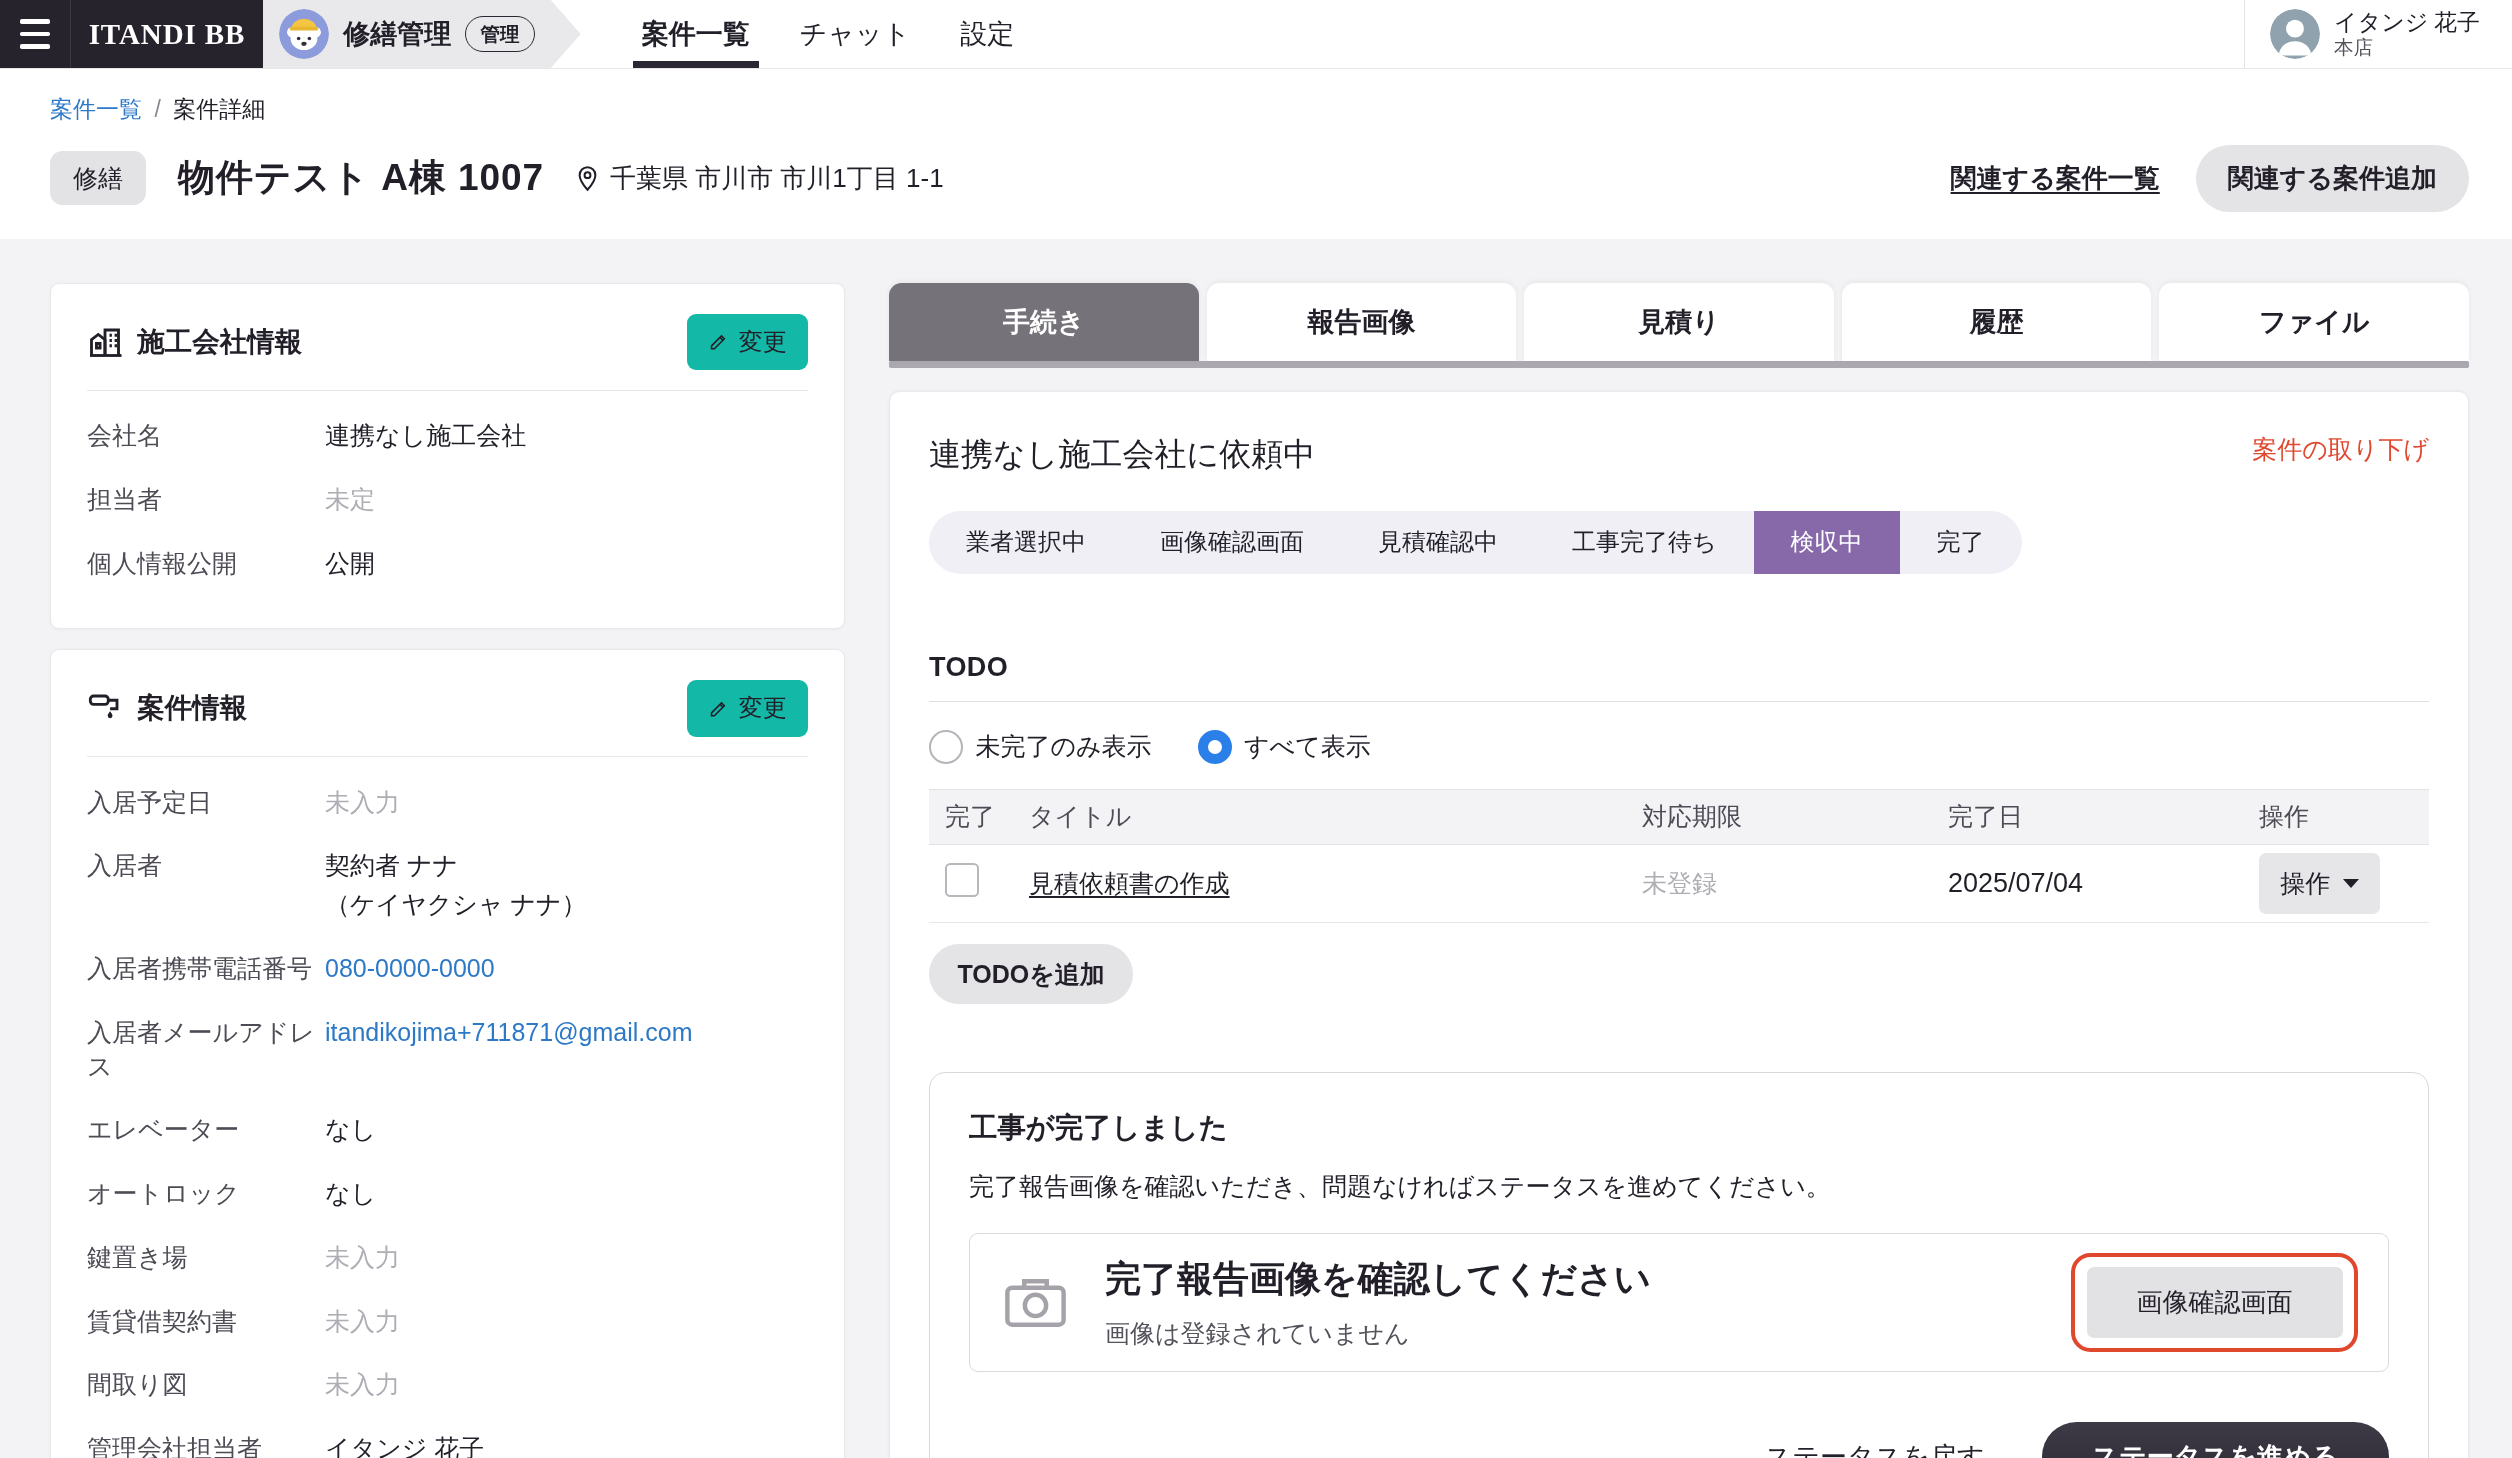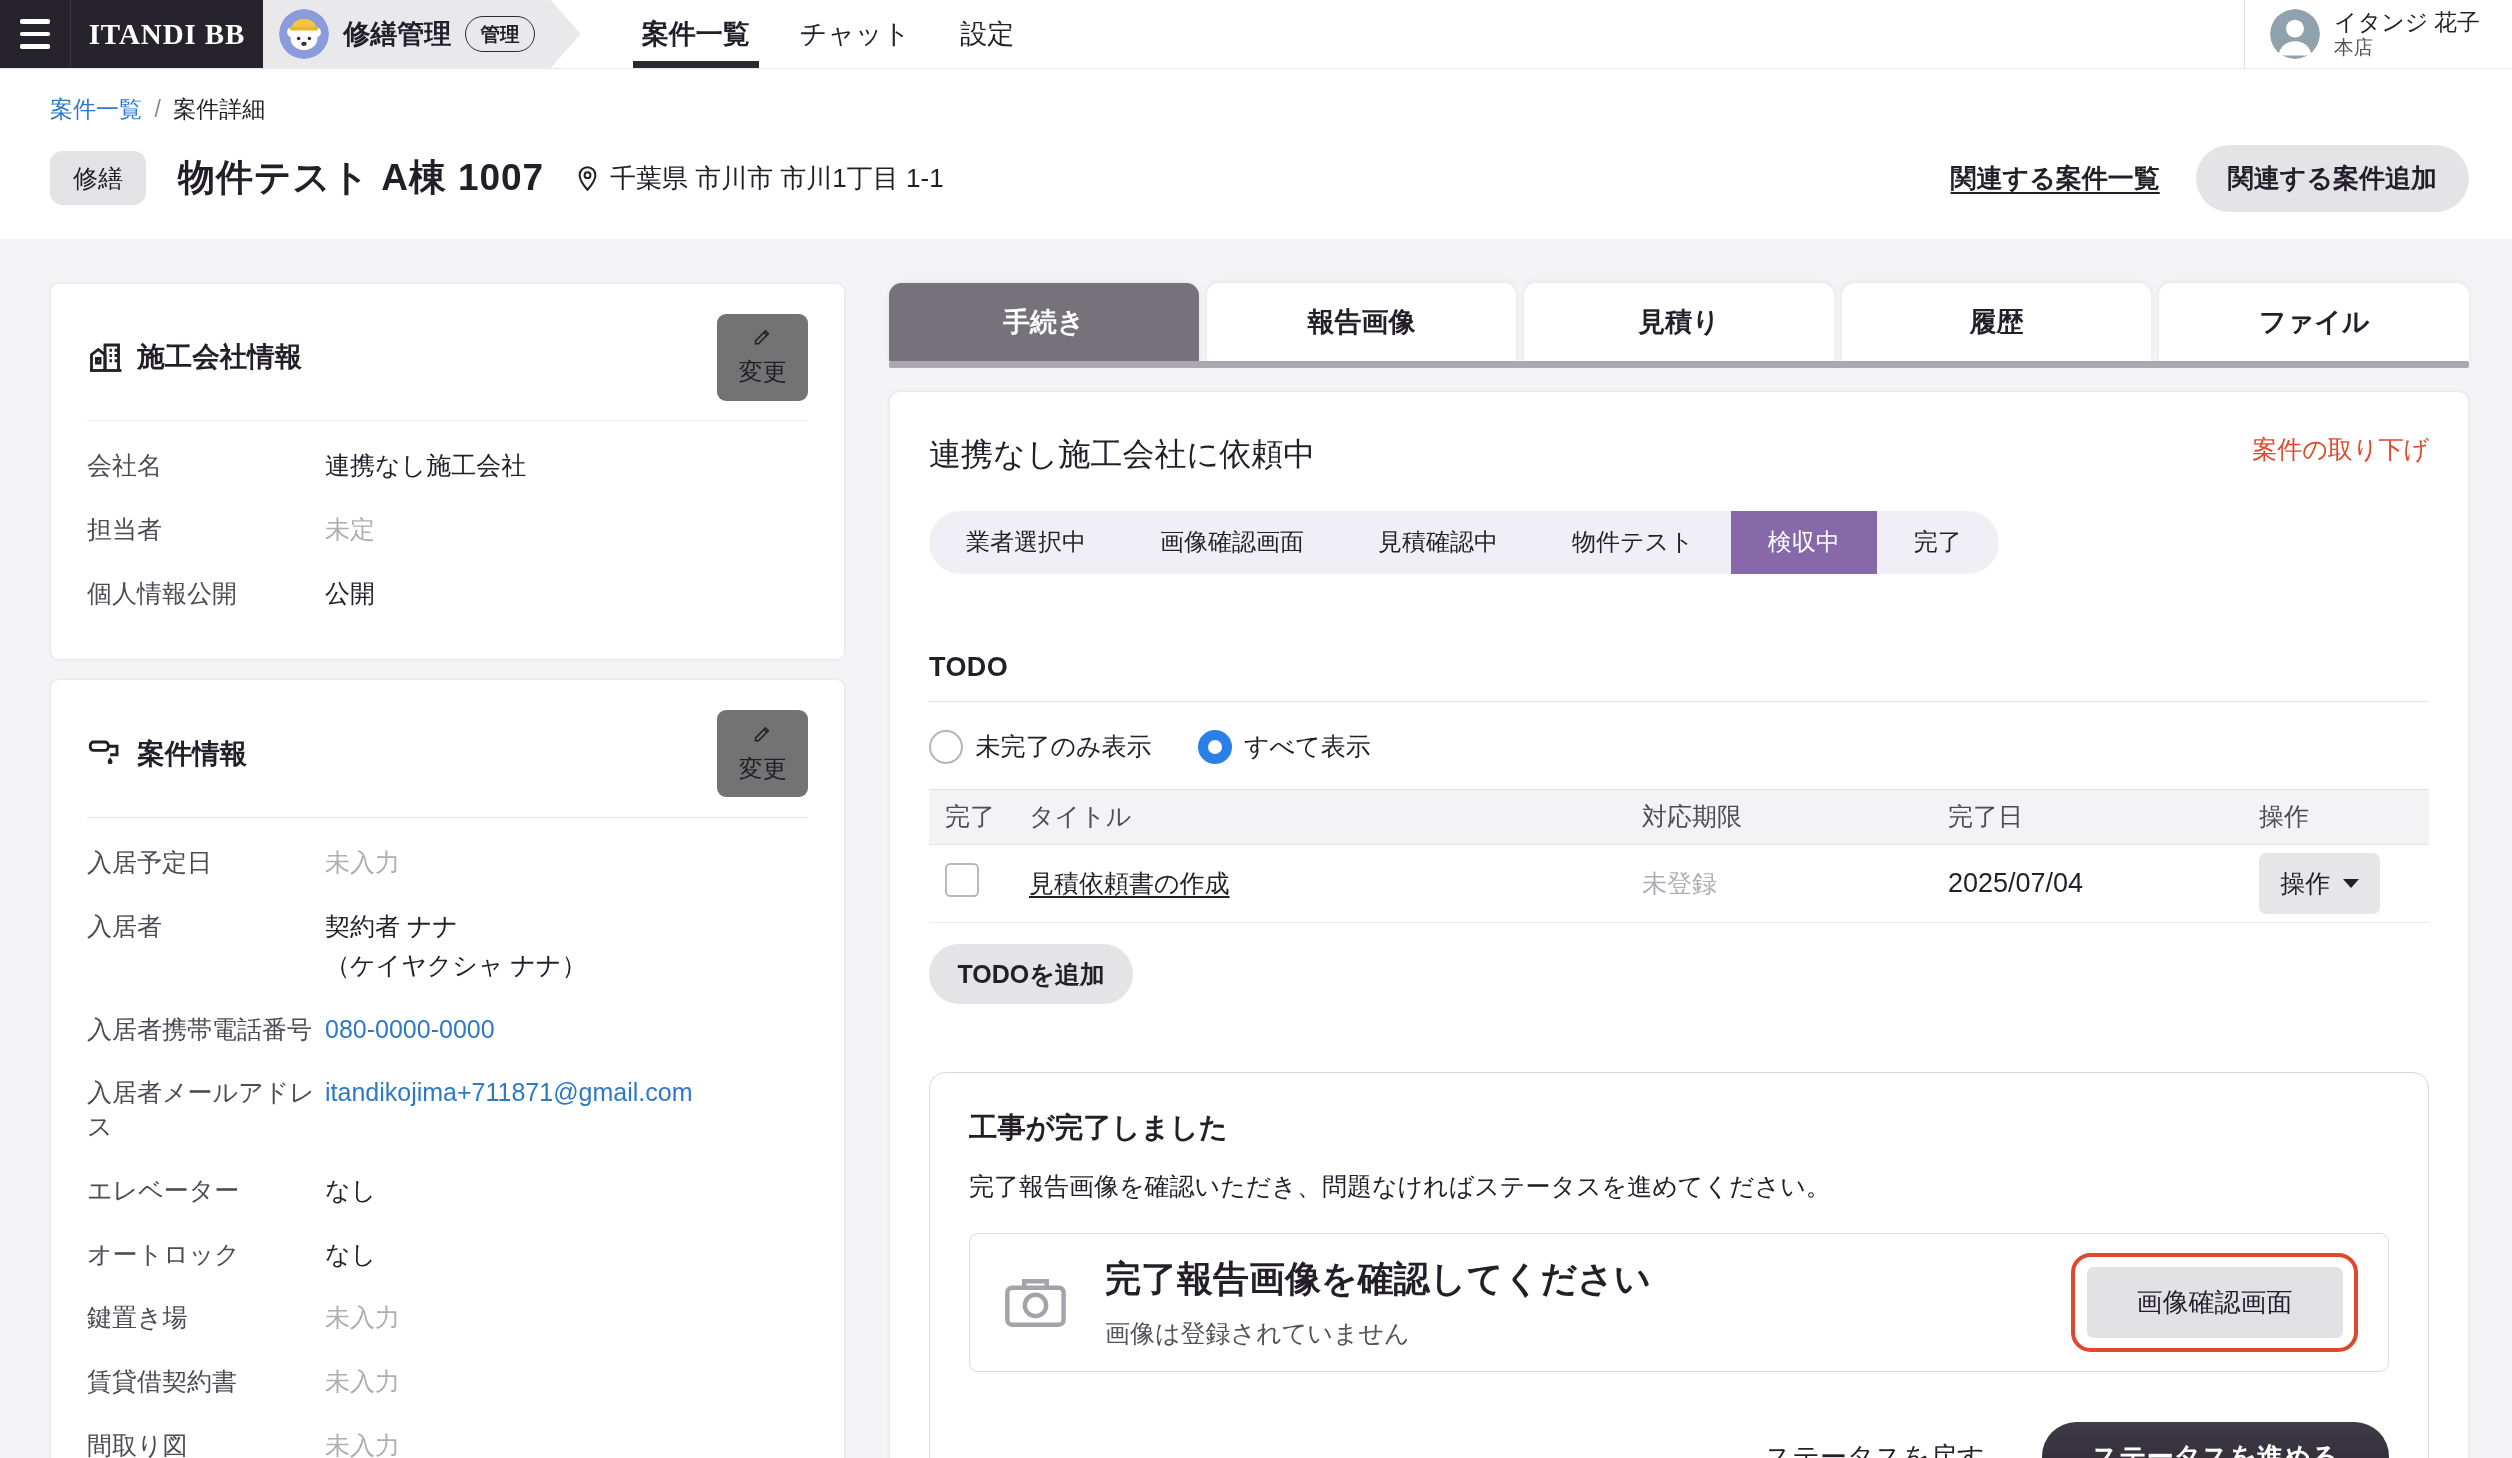--- a/index.html
+++ b/index.html
@@ -42,21 +42,21 @@
   .related-add { background:#E4E3E6; border:none; border-radius:887px; padding:16px 32px; font-size:26px; font-weight:bold; cursor:pointer; font-family:inherit; color:#221F29; }
   
   .content { display:flex; gap:44px; padding:44px 43px 0 50px; align-items:flex-start; }
   
   .left-col { width:795px; flex:0 0 auto; }
   .card { background:#fff; border:0.9px solid #E9E8EC; border-radius:9px; padding:30px 36px 18px 36px; box-shadow:0 0.9px 2.7px rgba(40,38,50,.04); }
   .card + .card { margin-top:19.5px; }
   .card-head { display:flex; align-items:center; }
   .card-head .c-icon { display:flex; margin-right:14.2px; }
   .card-title { font-size:27.5px; font-weight:bold; }
-  .edit-btn { margin-left:auto; background:#737373; border:none; border-radius:9px; padding:12.4px 21.3px; font-size:24px; display:flex; align-items:center; gap:9px; cursor:pointer; font-family:inherit; color:#221F29;flex-direction:column; }
+  .edit-btn { margin-left:auto; background:#14b8a6; border:none; border-radius:9px; padding:12.4px 21.3px; font-size:24px; display:flex; align-items:center; gap:9px; cursor:pointer; font-family:inherit; color:#221F29; }
   .card-divider { border-bottom:1.8px solid #E7E6EA; margin-top:19.5px; }
   .rows { padding-top:28.4px; }
   .info-row { display:flex; margin-bottom:30px; }
   .info-label { width:238px; flex:0 0 auto; color:#4E4B55; font-size:25px; line-height:1.35; }
   .info-value { font-size:25px; line-height:1.35; }
   .info-value .second { display:block; margin-top:5.3px; }
   .muted { color:#AFADB4; }
   .v-link { color:var(--link,#2D79C7); cursor:pointer; }
   
   .right-col { flex:1; min-width:0; }
@@ -290,21 +290,21 @@
 
     <div class="main-card">
       <div class="status-head">
         <span class="status-title">連携なし施工会社に依頼中</span>
         <span class="withdraw">案件の取り下げ</span>
       </div>
       <div class="stepper">
         <span class="step">業者選択中</span>
         <span class="step">画像確認画面</span>
         <span class="step">見積確認中</span>
-        <span class="step">物件テスト</span>
+        <span class="step">工事完了待ち</span>
         <span class="step active">検収中</span>
         <span class="step">完了</span>
       </div>
 
       <div class="todo-heading">TODO</div>
       <div class="todo-divider"></div>
       <div class="filters">
         <span class="filter">
           <span class="radio"></span>
           <span>未完了のみ表示</span>

